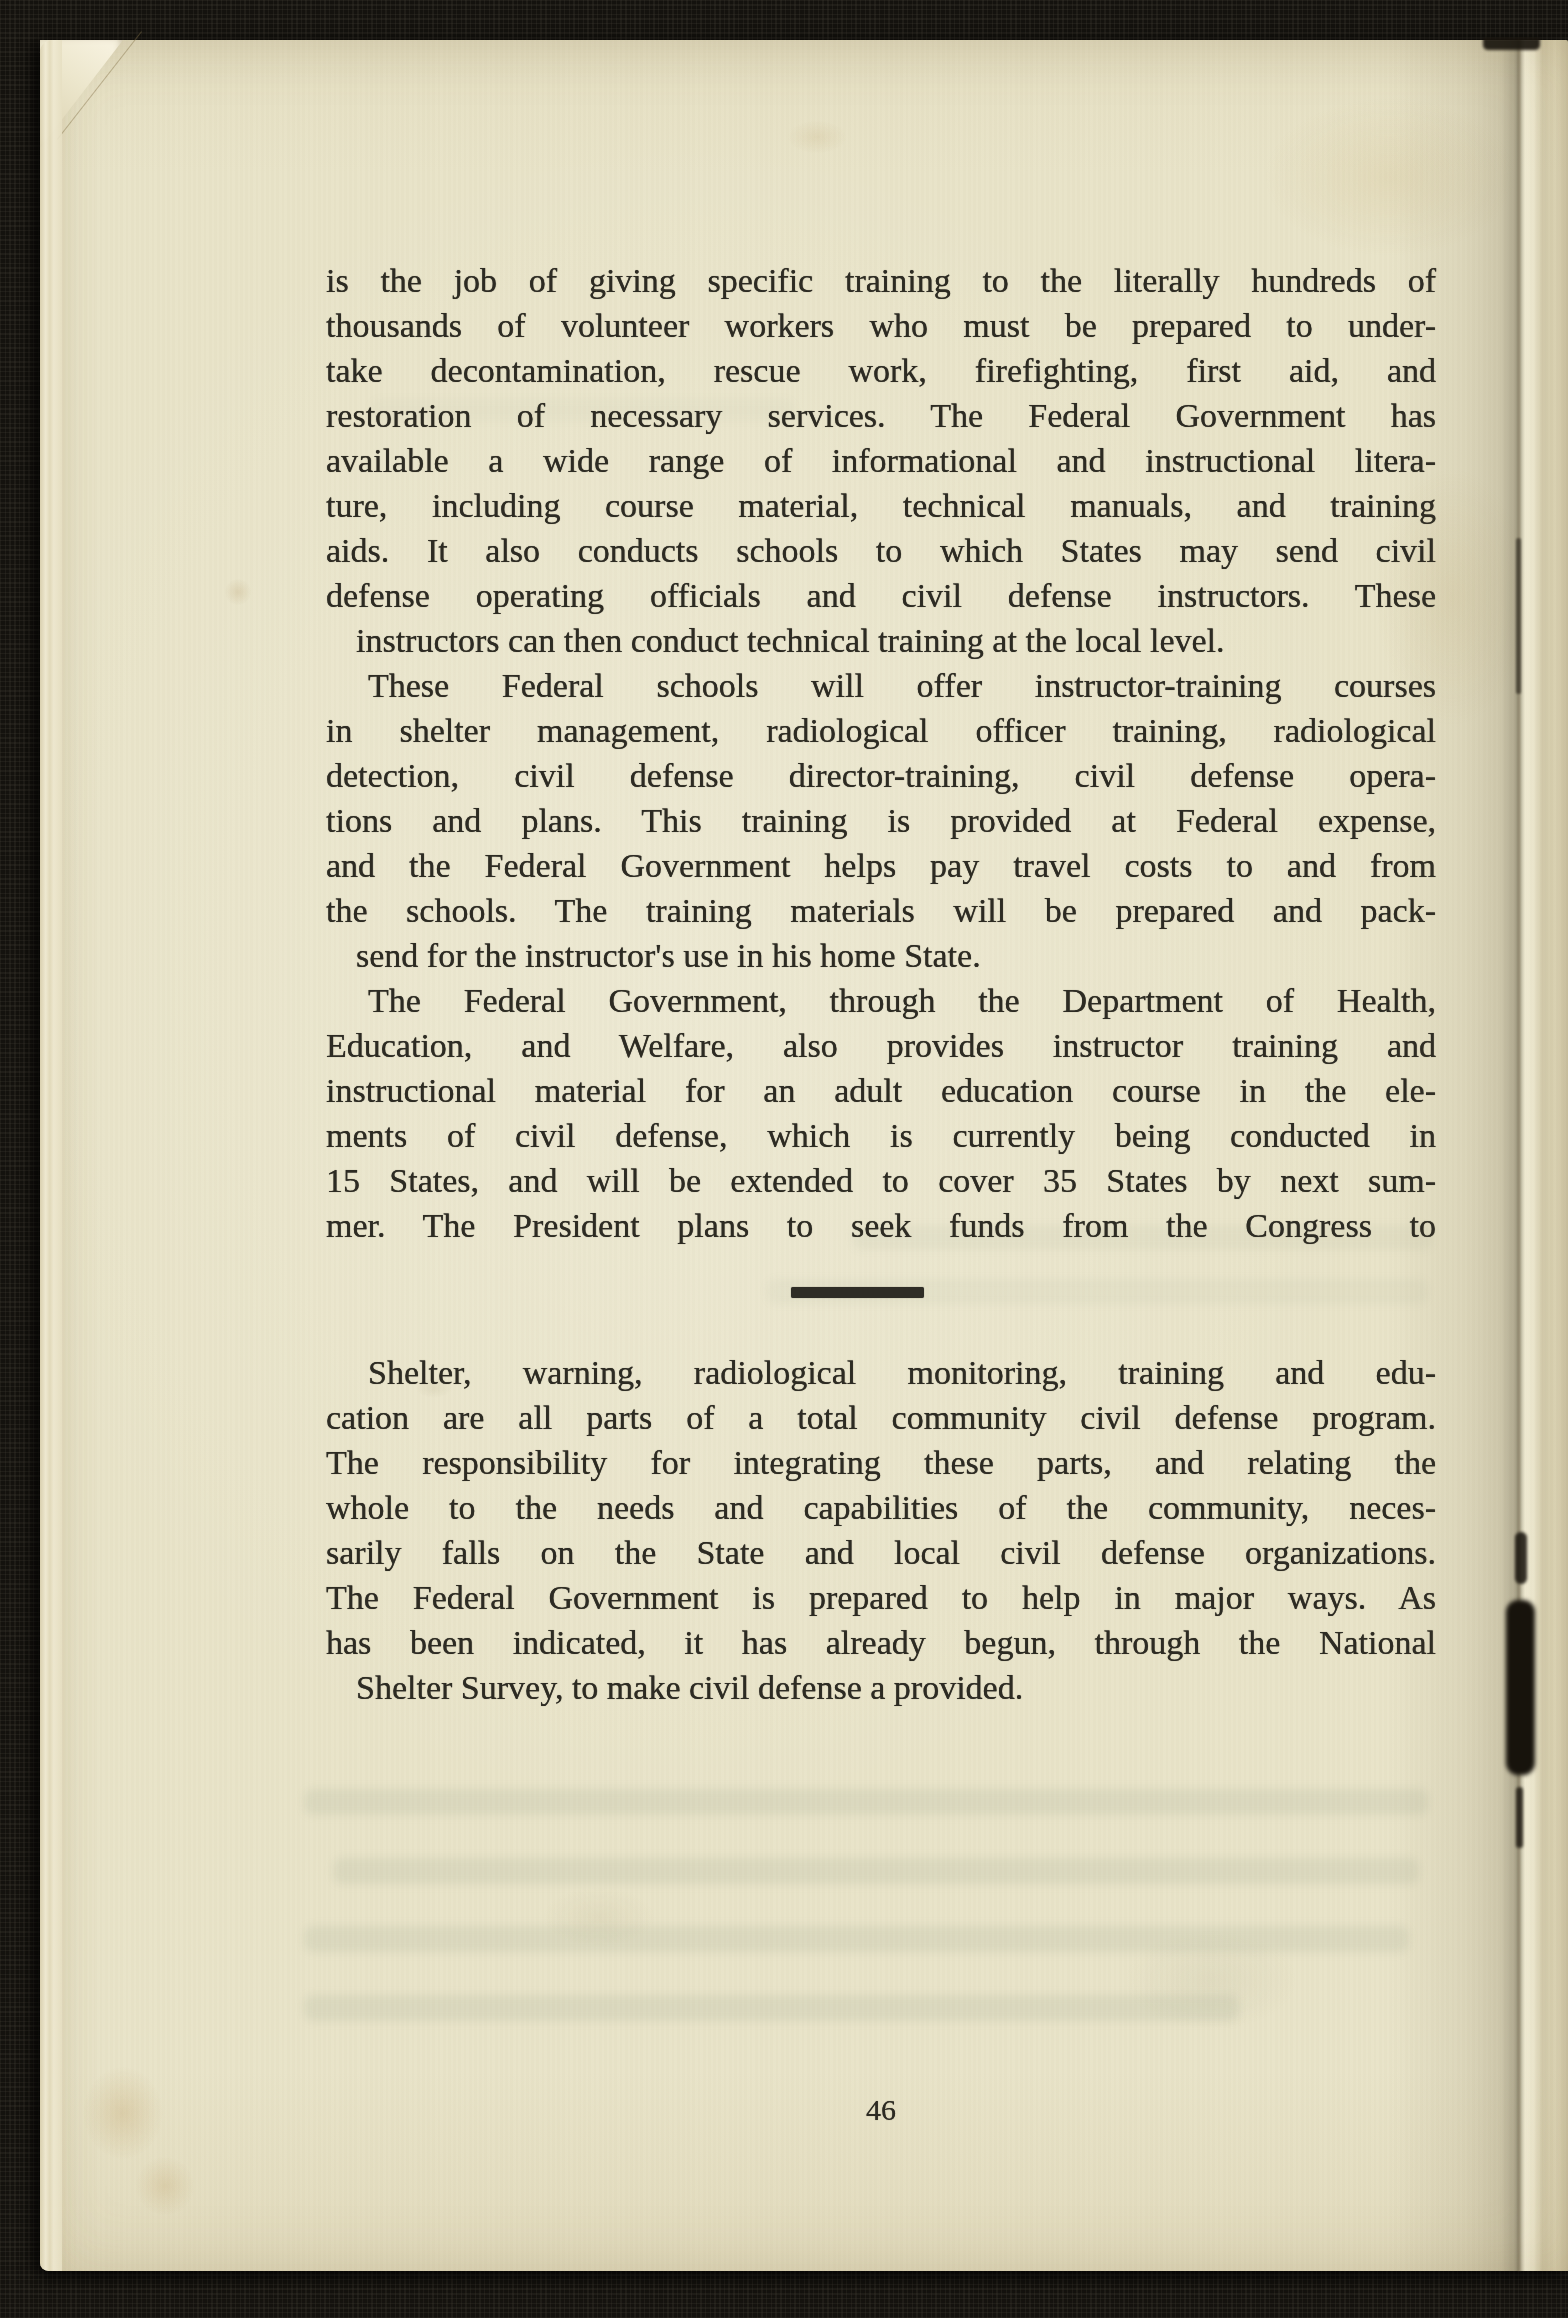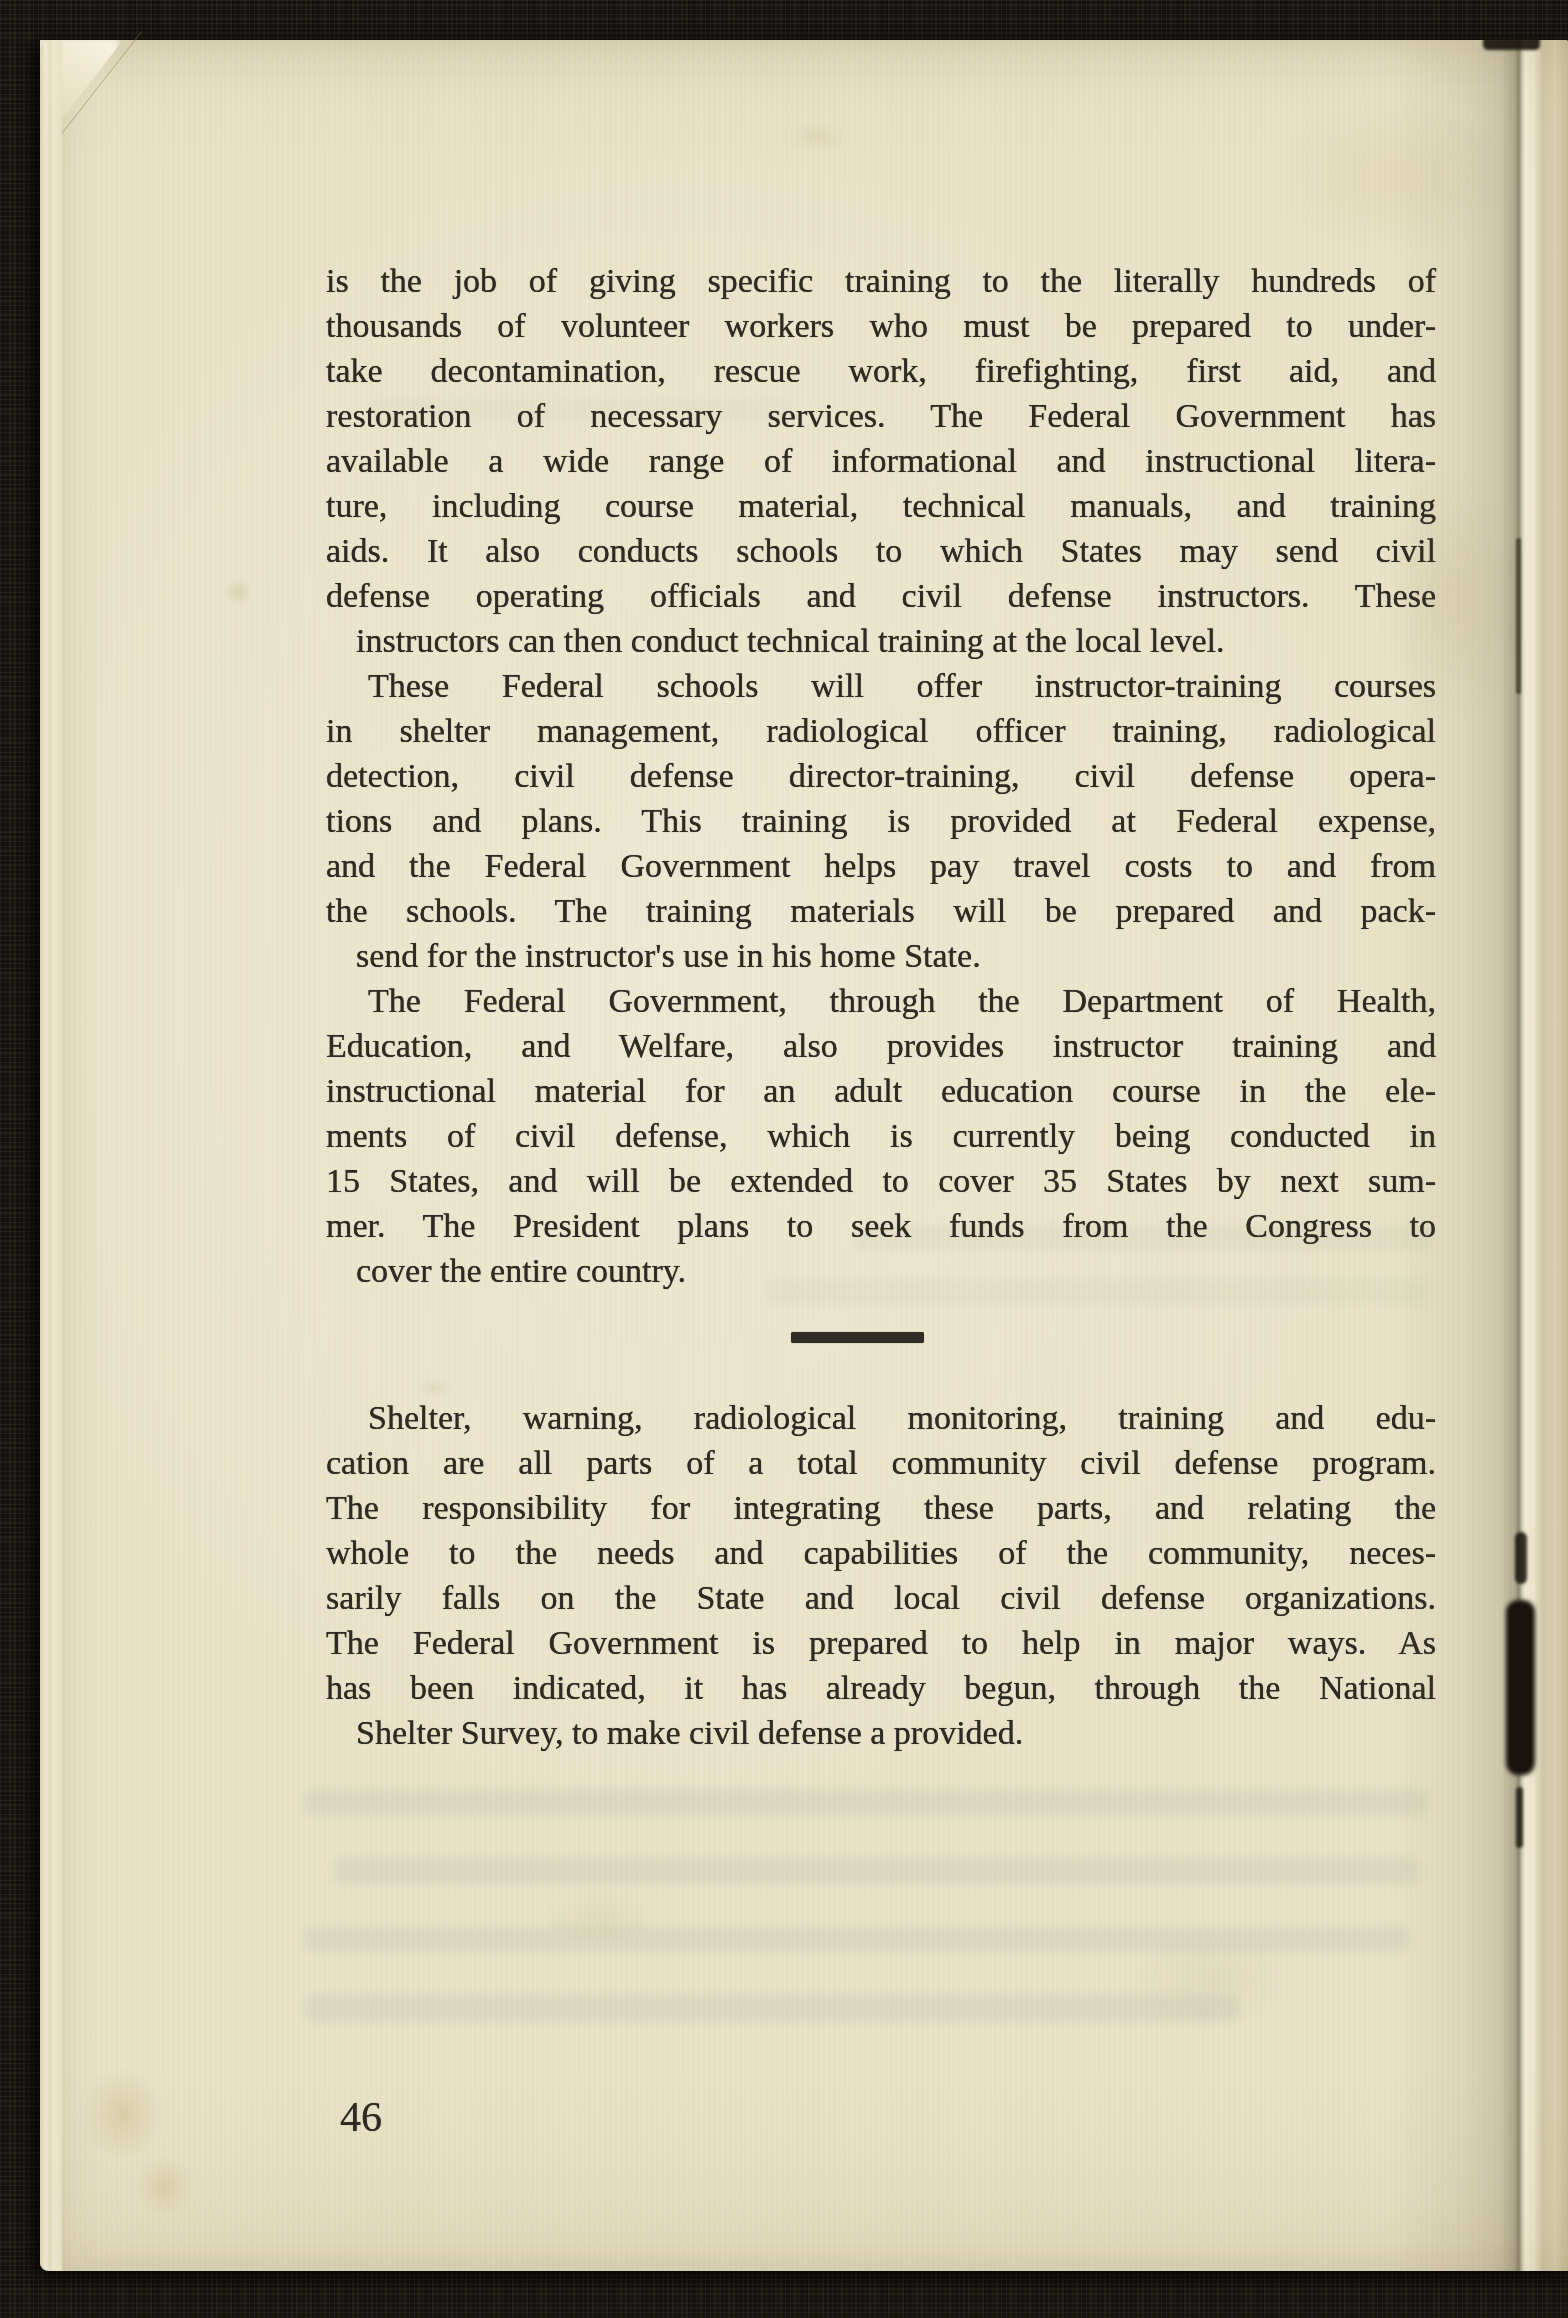--- a/index.html
+++ b/index.html
@@ -141,23 +141,24 @@
   .divider {
     width: 133px; height: 11px;
     margin: 39px 0 52px 465px;
     background: #2f2d26;
     border-radius: 1.9px;
     box-shadow: 0 0 0.9px rgba(47,45,38,0.8);
   }
 
   .page-number {
     position: absolute;
-    left: 300px; top: 2053px; width: 1110px;
+    left: 286px; top: 2053px; width: 1110px;
+    text-align: center;
     color: #2d2b23;
-    font-size: 42px;
+    font-size: 30px;
     text-shadow: 0 0 0.7px rgba(43,41,33,0.85);
   }
 </style>
 </head>
 <body>
 
 <div class="scene">
   <div class="page">
 
     <div class="stains"></div>
@@ -196,21 +197,20 @@
           <div class="line">the schools.  The training materials will be prepared and pack-</div>
           <div class="line last">send for the instructor's use in his home State.</div>
         </div>
         <div class="paragraph indent">
           <div class="line">The Federal Government, through the Department of Health,</div>
           <div class="line">Education, and Welfare, also provides instructor training and</div>
           <div class="line">instructional material for an adult education course in the ele-</div>
           <div class="line">ments of civil defense, which is currently being conducted in</div>
           <div class="line">15 States, and will be extended to cover 35 States by next sum-</div>
           <div class="line">mer.  The President plans to seek funds from the Congress to</div>
-          <div class="line last">cover the entire country.</div>
         </div>
         <div class="divider"></div>
         <div class="paragraph indent">
           <div class="line">Shelter, warning, radiological monitoring, training and edu-</div>
           <div class="line">cation are all parts of a total community civil defense program.</div>
           <div class="line">The responsibility for integrating these parts, and relating the</div>
           <div class="line">whole to the needs and capabilities of the community, neces-</div>
           <div class="line">sarily falls on the State and local civil defense organizations.</div>
           <div class="line">The Federal Government is prepared to help in major ways.  As</div>
           <div class="line">has been indicated, it has already begun, through the National</div>

